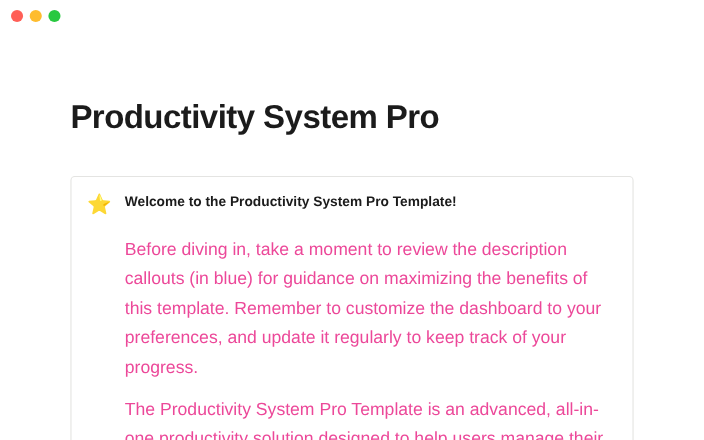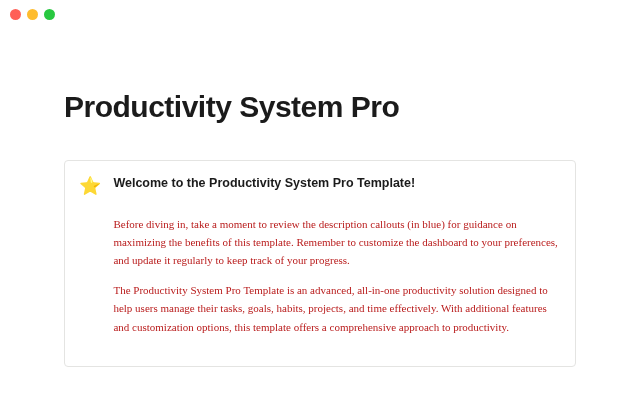--- a/index.html
+++ b/index.html
@@ -69,25 +69,24 @@
     flex: 1 1 auto;
   }
   .callout-heading {
     font-size: 12.5px;
     font-weight: bold;
     color: #1b1b1b;
     margin-bottom: 22px;
     line-height: 1.4;
   }
   .callout-p {
-    font-size: 11px;
-    color: #b91c1c;
+    font-size: 16px;
+    color: #ec4899;
     line-height: 1.68;
     margin-bottom: 11px;
-    font-family: Liberation Serif, serif;
   }
   .callout-p:last-child { margin-bottom: 14px; }
 </style>
 </head>
 <body>
 
 <div class="window">
 
   <div class="titlebar">
     <div class="traffic-lights">

